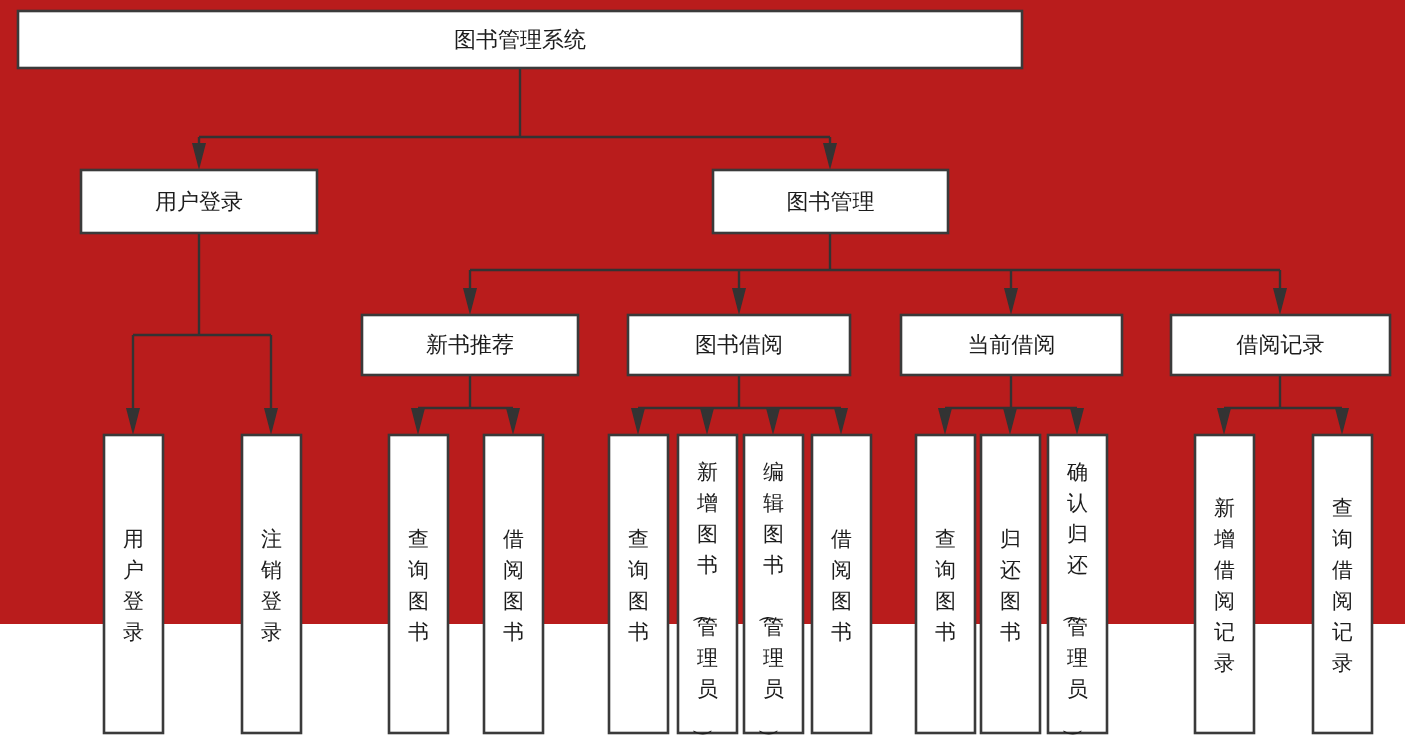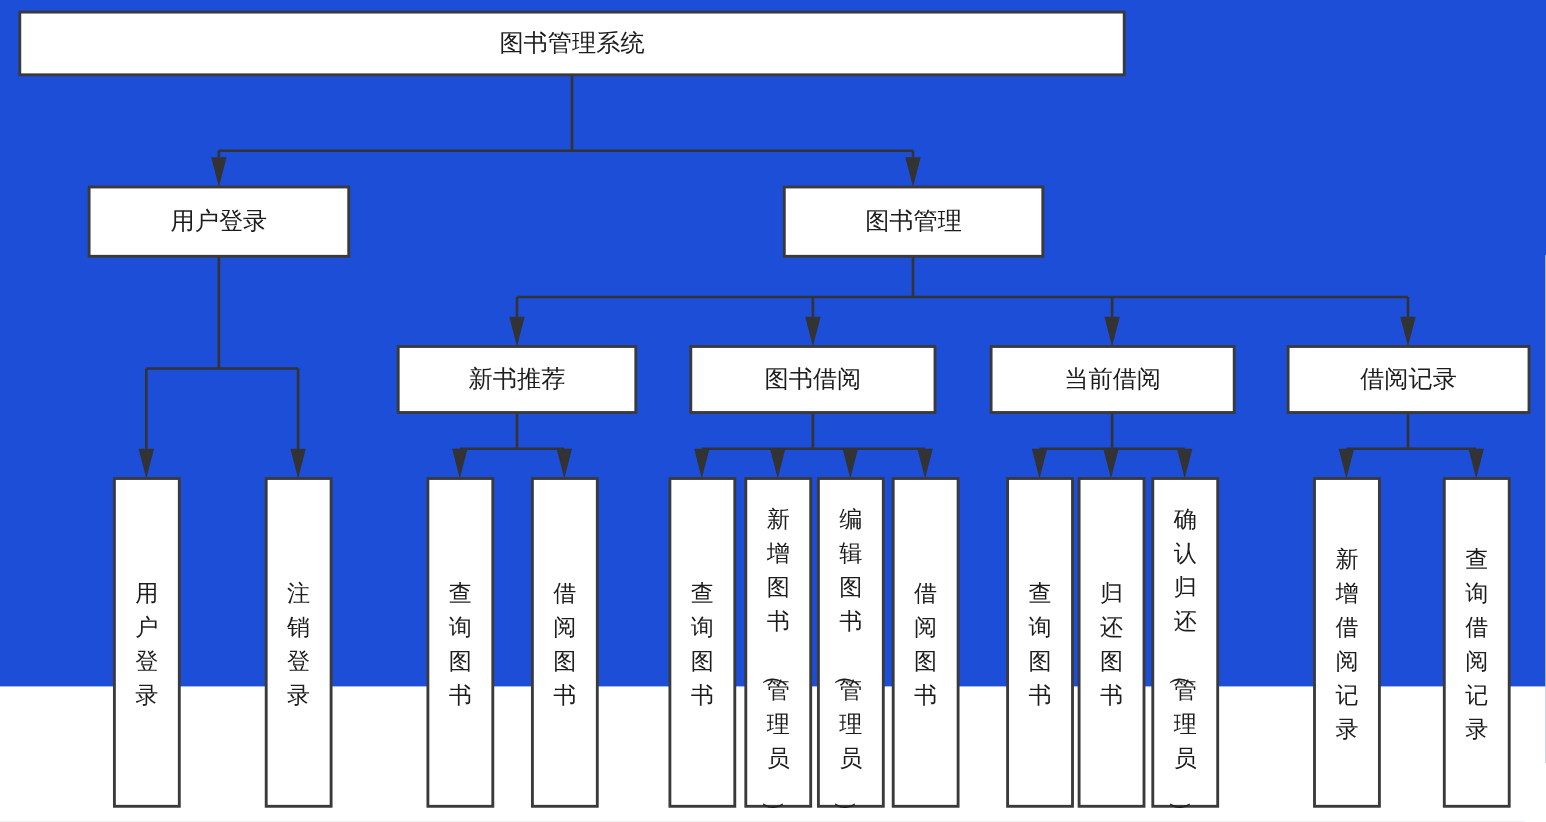--- a/index.html
+++ b/index.html
@@ -11,21 +11,21 @@
   body {
     width: 1405px;
     height: 747px;
     font-family: "DejaVu Sans", "Liberation Sans", sans-serif;
     overflow: hidden;
   }
   #diagram-root {
     position: relative;
     width: 1405px;
     height: 624px;
-    background: #1d4ed8;
+    background: #b91c1c;
   }
   svg.diagram-canvas {
     position: absolute;
     left: 0;
     top: 0;
     width: 1405px;
     height: 747px;
     display: block;
   }
   .node-box {

